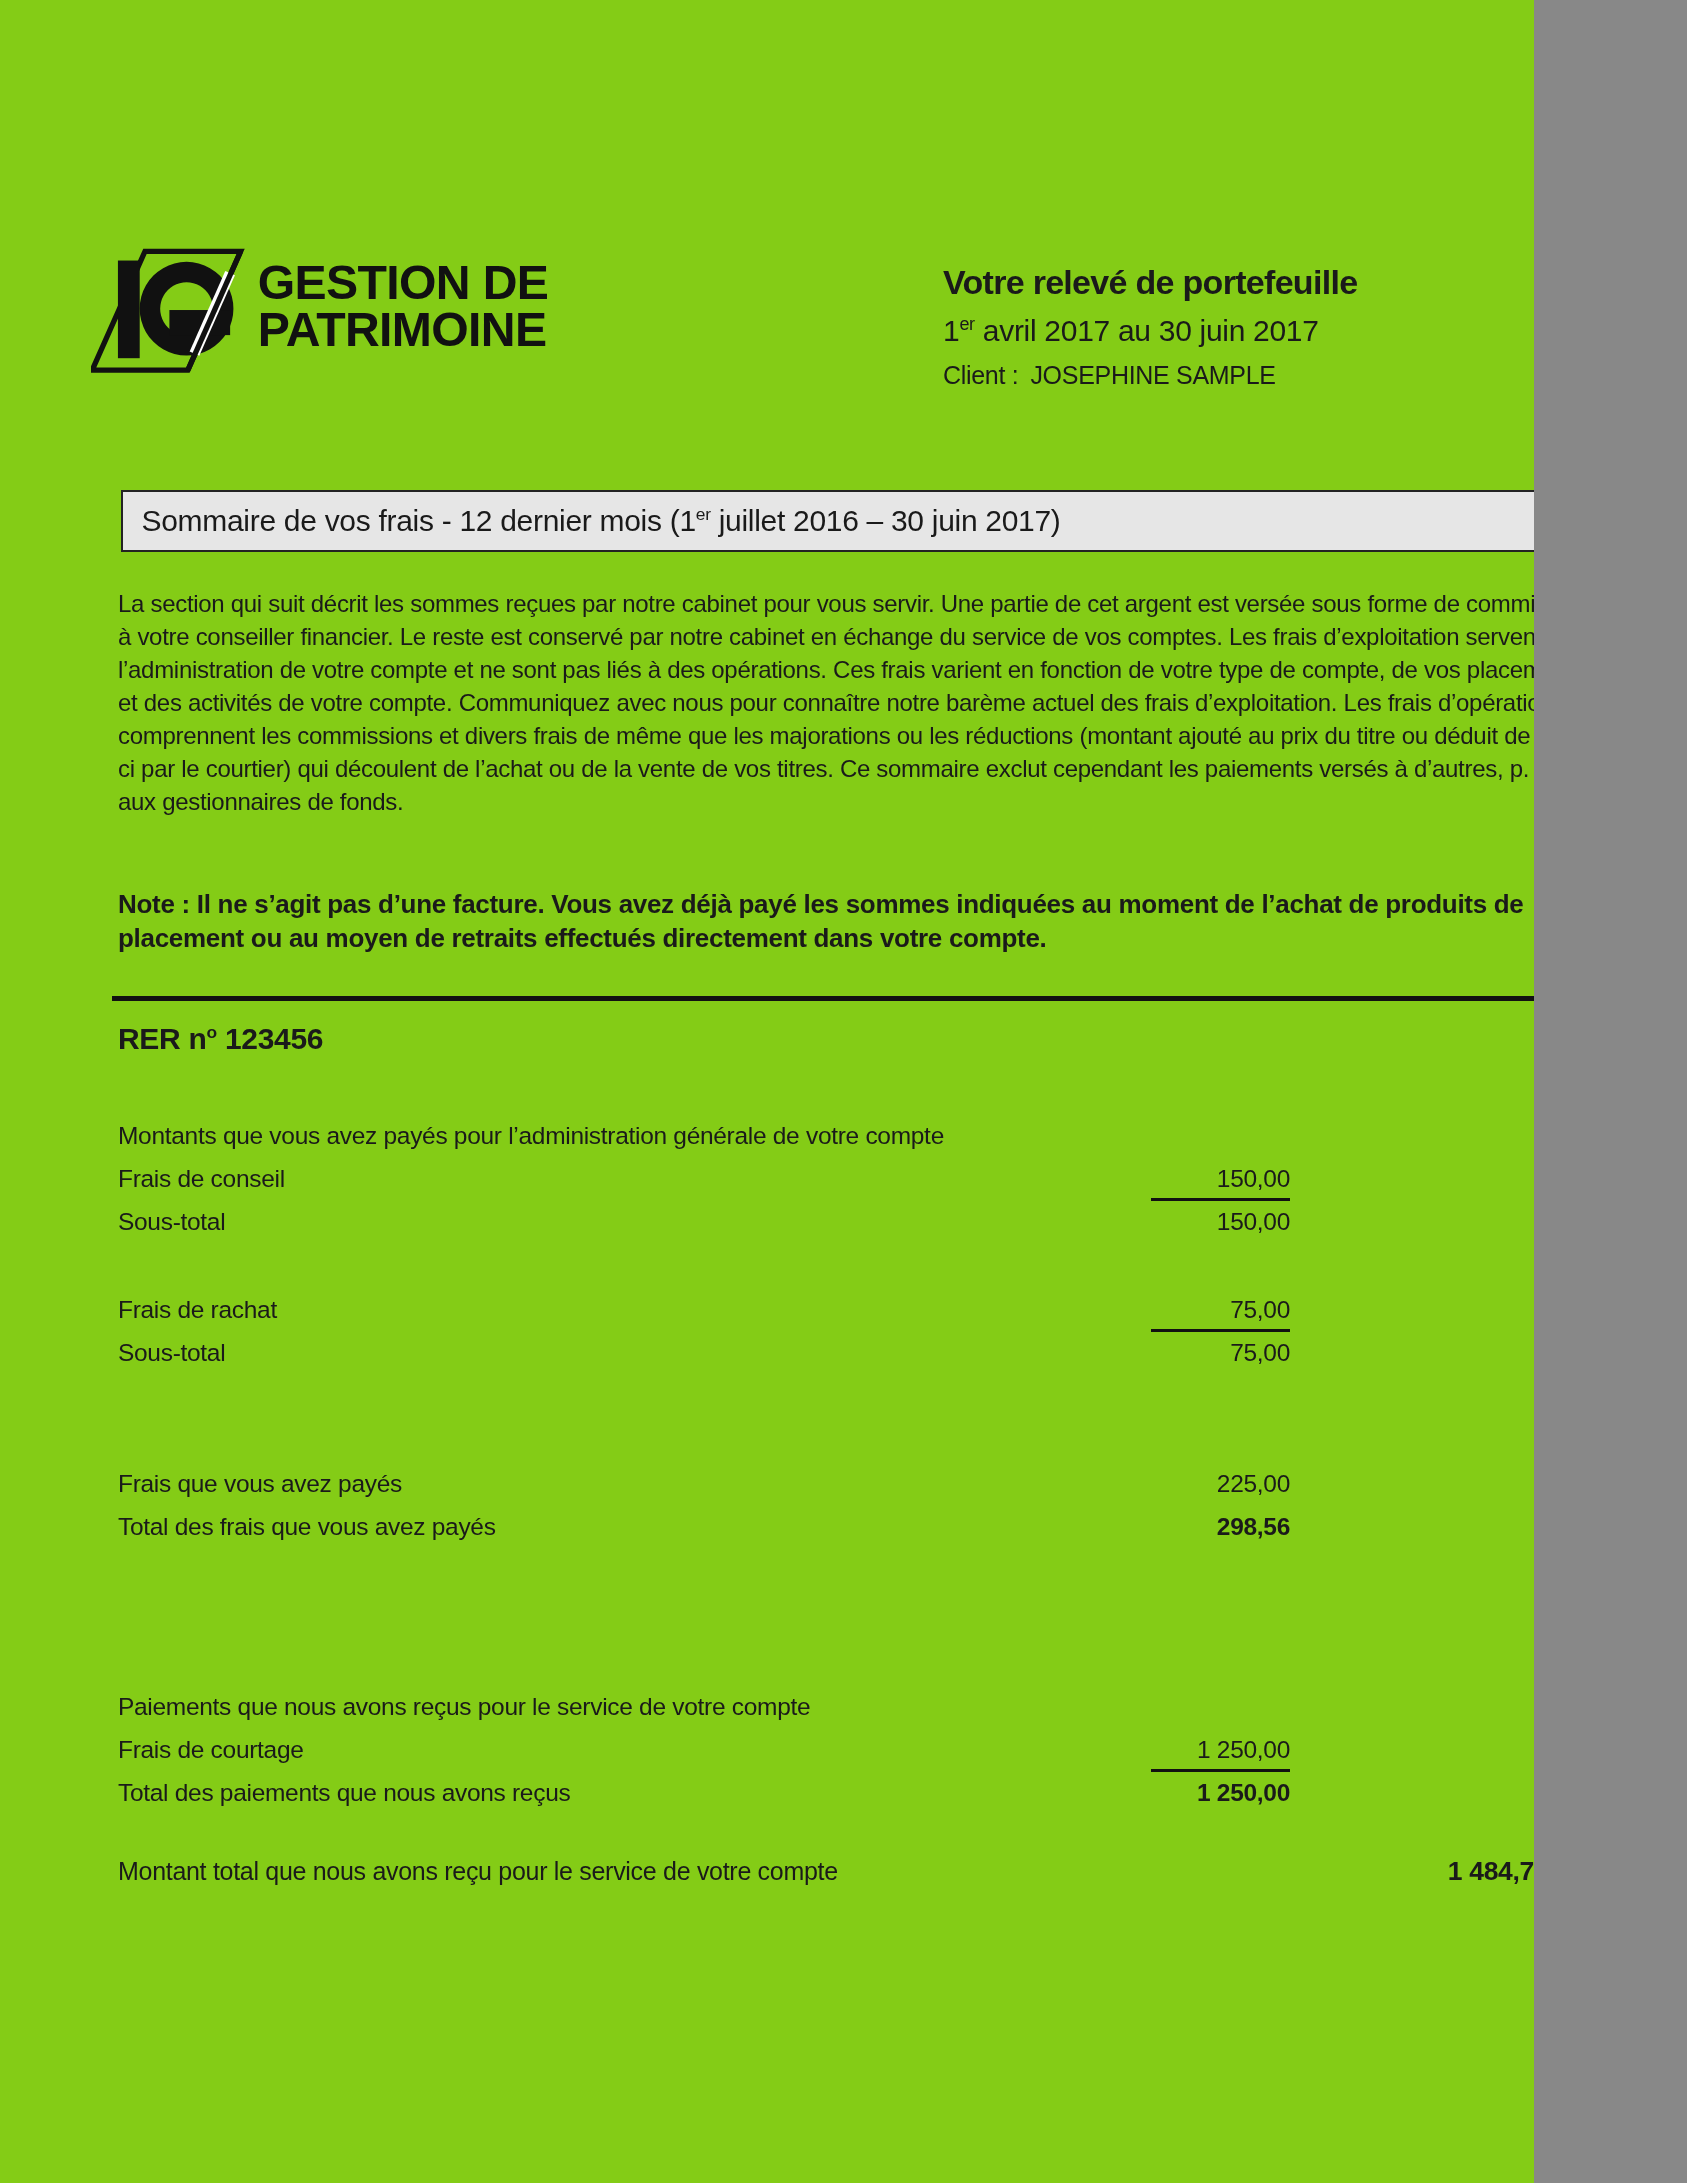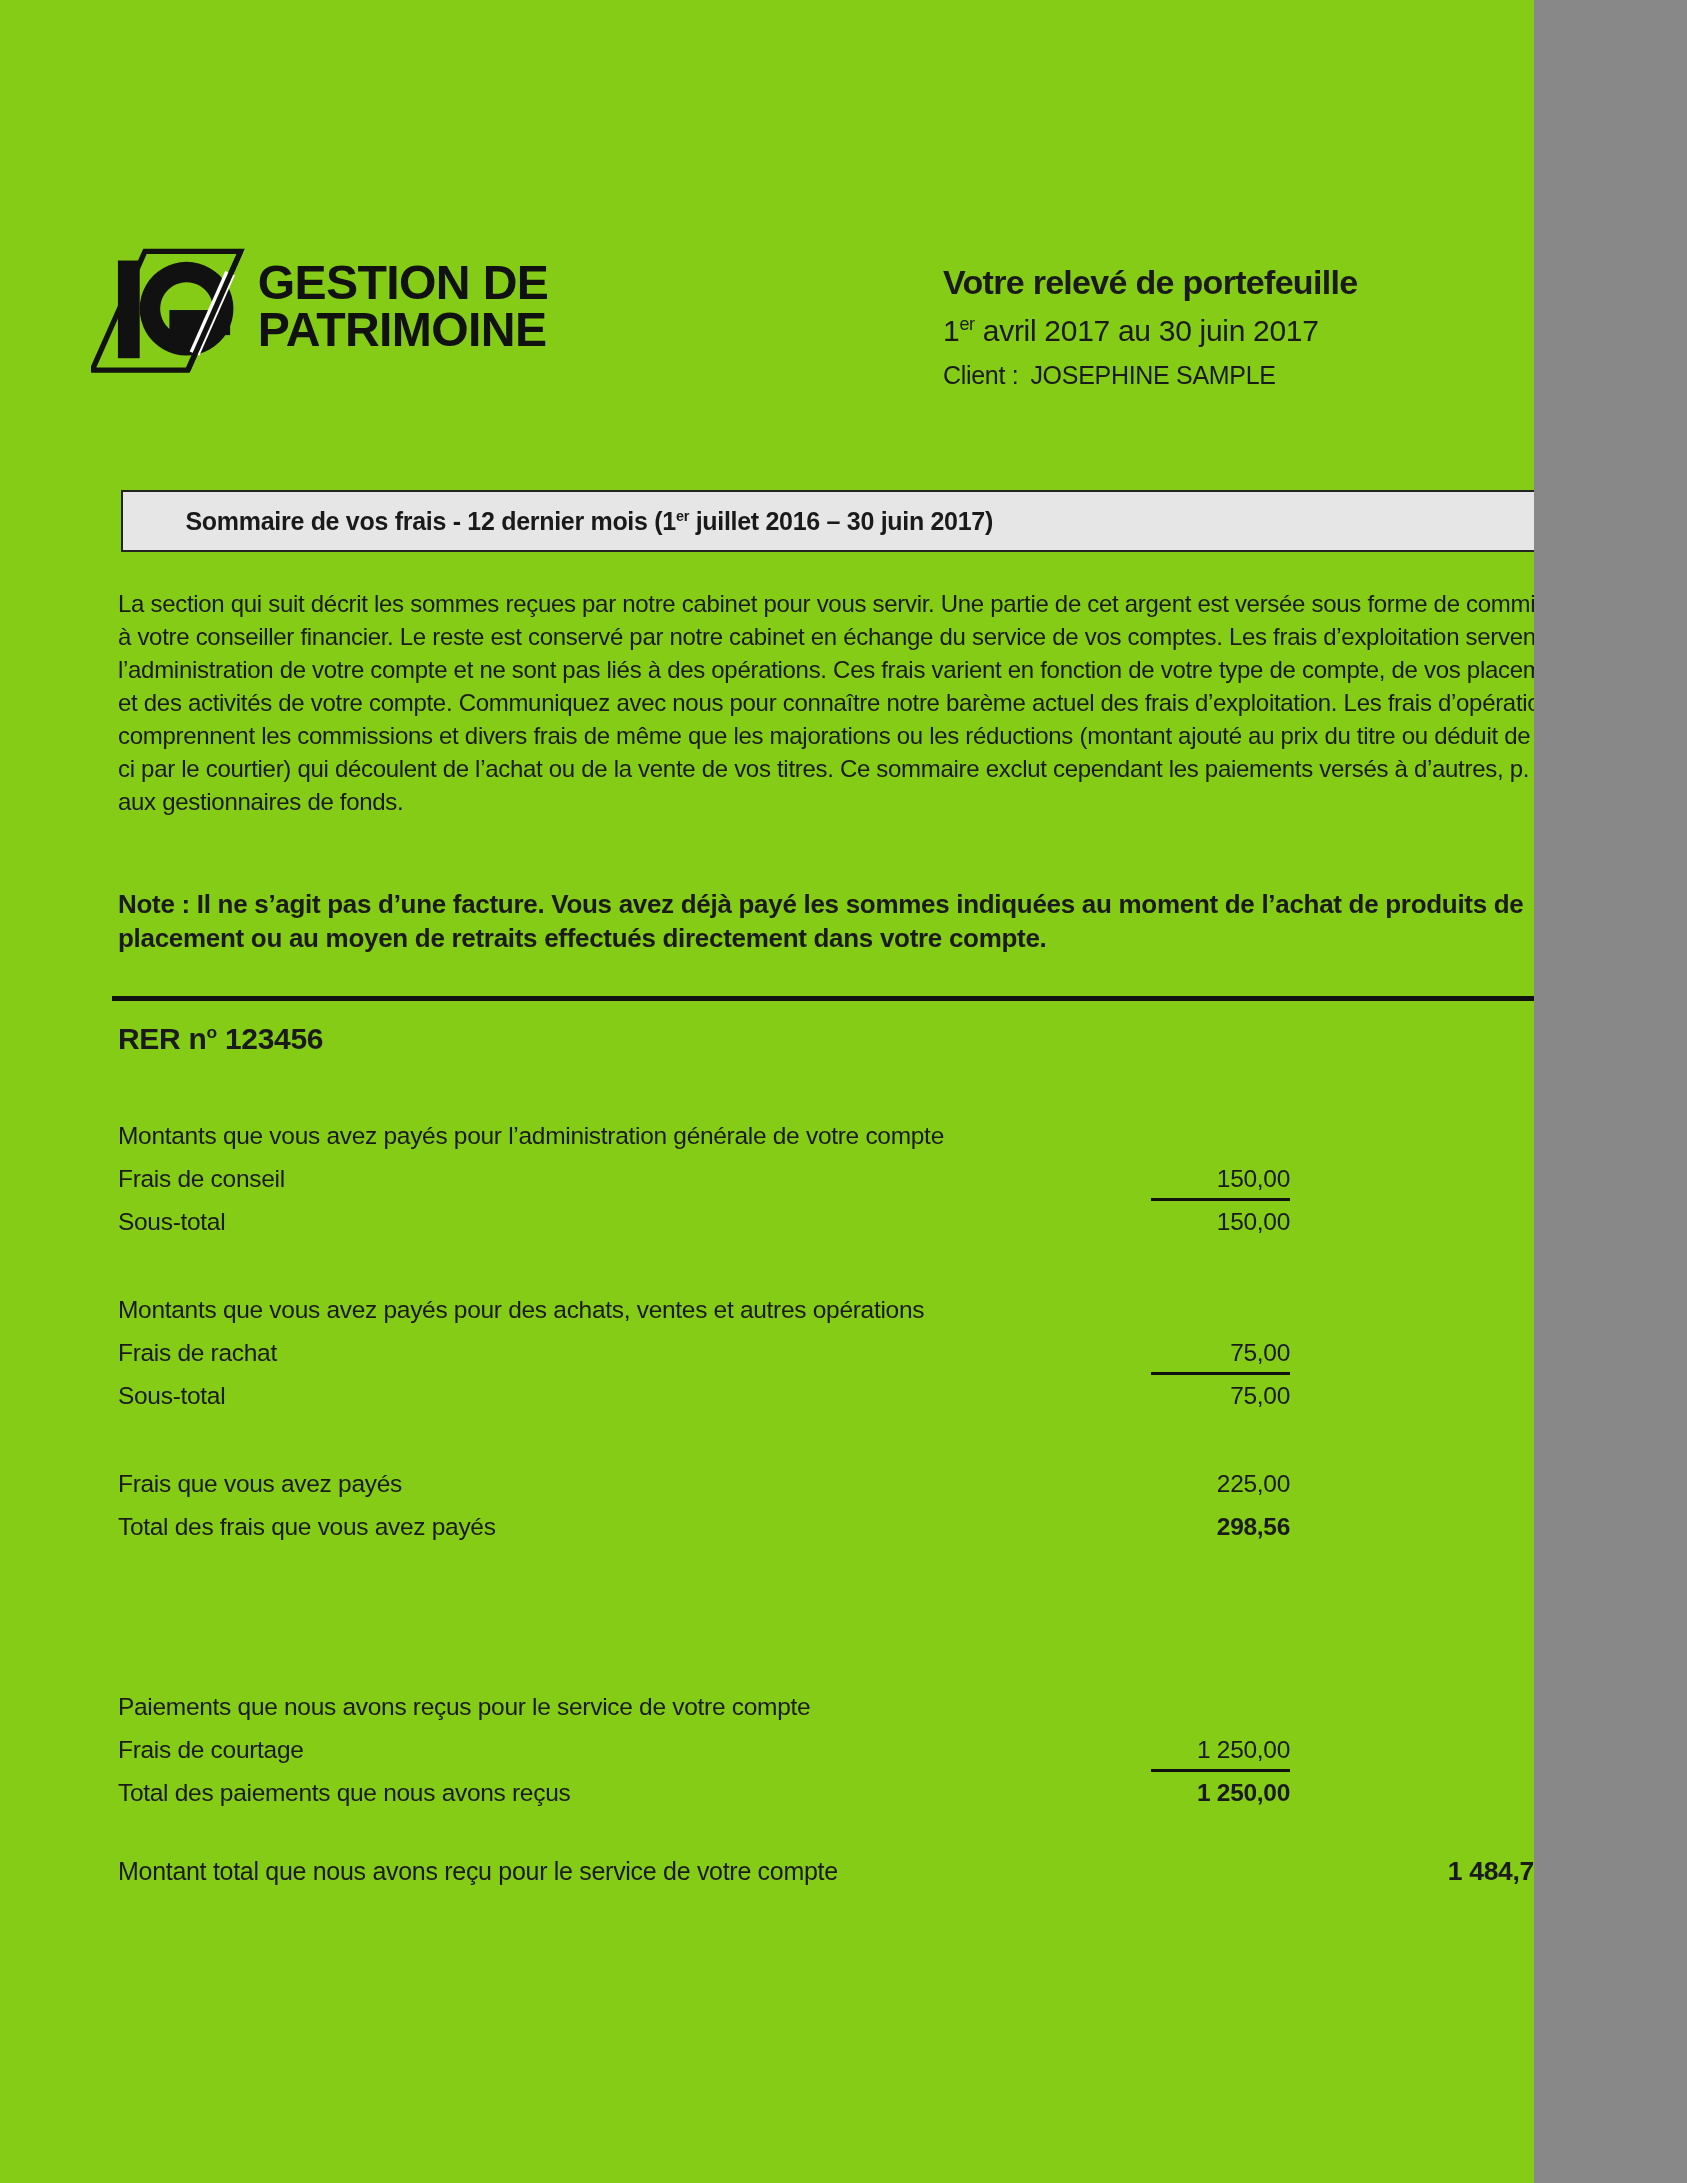--- a/index.html
+++ b/index.html
@@ -20,21 +20,21 @@
   .hdr-period sup{font-size:60%;vertical-align:super;}
   .hdr-client{font-size:25px;}
   .hdr-client .client-name{margin-left:12px;}
   
   .summary-bar{
     position:absolute;left:121px;top:490px;width:1463px;height:62px;
     background:#e6e6e6;border:2px solid #232323;
     display:flex;align-items:center;
     box-sizing:border-box;padding-left:18.5px;
   }
-  .summary-bar .bar-text{font-size:25px;font-weight:bold;letter-spacing:-0.3px;margin-left:44px;}
+  .summary-bar .bar-text{font-size:30px;font-weight:normal;letter-spacing:-0.3px;}
   .summary-bar sup{font-size:58%;vertical-align:super;}
   
   .intro{
     position:absolute;left:118px;top:587px;width:1477px;
     font-size:24px;line-height:33px;margin:0;
   }
   .note{
     position:absolute;left:118px;top:887px;width:1409px;
     font-size:26px;line-height:34px;font-weight:bold;margin:0;
   }
@@ -114,21 +114,20 @@
       <span>Frais de conseil</span>
       <span class="fee-amount rule-under">150,00</span>
     </div>
     <div class="fee-row">
       <span>Sous-total</span>
       <span class="fee-amount">150,00</span>
     </div>
   </div>
 
   <div class="fee-section sec-b">
-    <div class="fee-header">Montants que vous avez payés pour des achats, ventes et autres opérations</div>
     <div class="fee-row">
       <span>Frais de rachat</span>
       <span class="fee-amount rule-under">75,00</span>
     </div>
     <div class="fee-row">
       <span>Sous-total</span>
       <span class="fee-amount">75,00</span>
     </div>
   </div>
 

